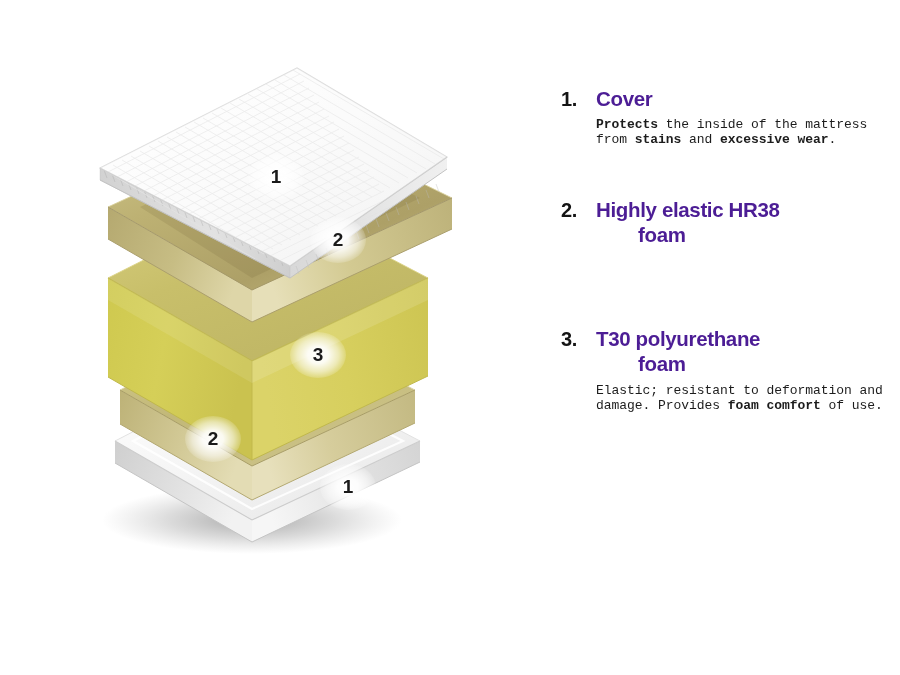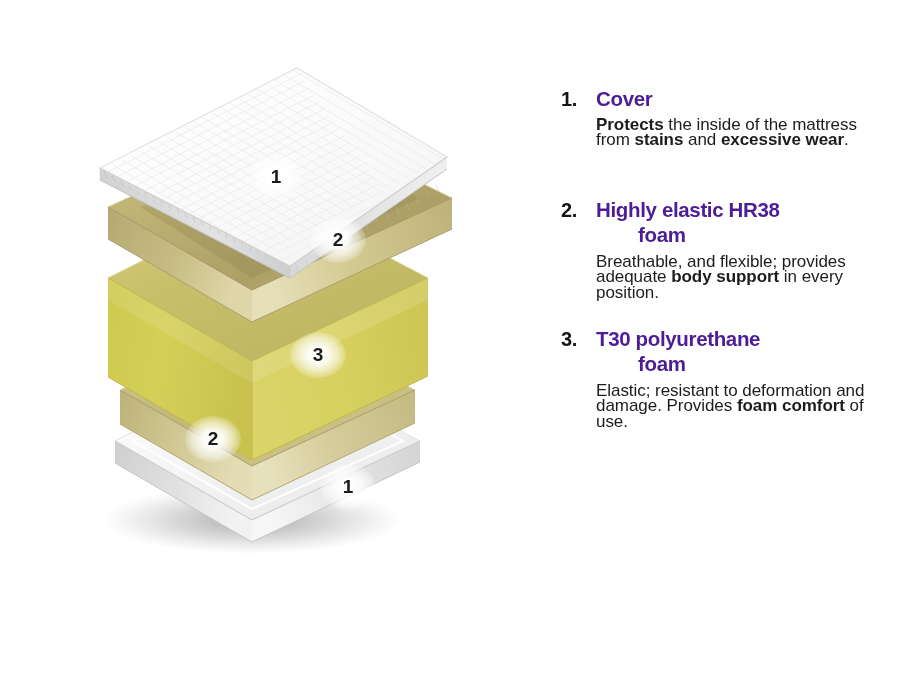--- a/index.html
+++ b/index.html
@@ -96,26 +96,27 @@
     color: #4c1d95;
     letter-spacing: -0.35px;
     margin: 0;
     padding: 0;
   }
   .item-title .wrap2 {
     display: block;
     padding-left: 42px;
   }
   .item-desc {
-    font-size: 17px;
+    font-size: 13px;
     line-height: 15.4px;
     color: #1c1c1c;
     margin: 0;
     padding-top: 5px;
     letter-spacing: -0.05px;
+    font-family: Liberation Mono, monospace;
   }
   #item-1 .item-desc { padding-top: 6px; }
   #item-2 .item-desc { padding-top: 7px; }
   #item-3 .item-desc { padding-top: 7px; }
   .item-desc b { font-weight: bold; }
 </style>
 </head>
 <body style="background: rgb(255, 255, 255);">
 
 <div id="diagram">
@@ -384,21 +385,20 @@
     </div>
   </div>
 
   <div class="item" id="item-2">
     <div class="item-index">2.</div>
     <div class="item-body">
       <div class="item-title">
         <span>Highly elastic HR38</span>
         <span class="wrap2">foam</span>
       </div>
-      <div class="item-desc">Breathable, and flexible; provides adequate <b>body support</b> in every position.</div>
     </div>
   </div>
 
   <div class="item" id="item-3">
     <div class="item-index">3.</div>
     <div class="item-body">
       <div class="item-title">
         <span>T30 polyurethane</span>
         <span class="wrap2">foam</span>
       </div>

